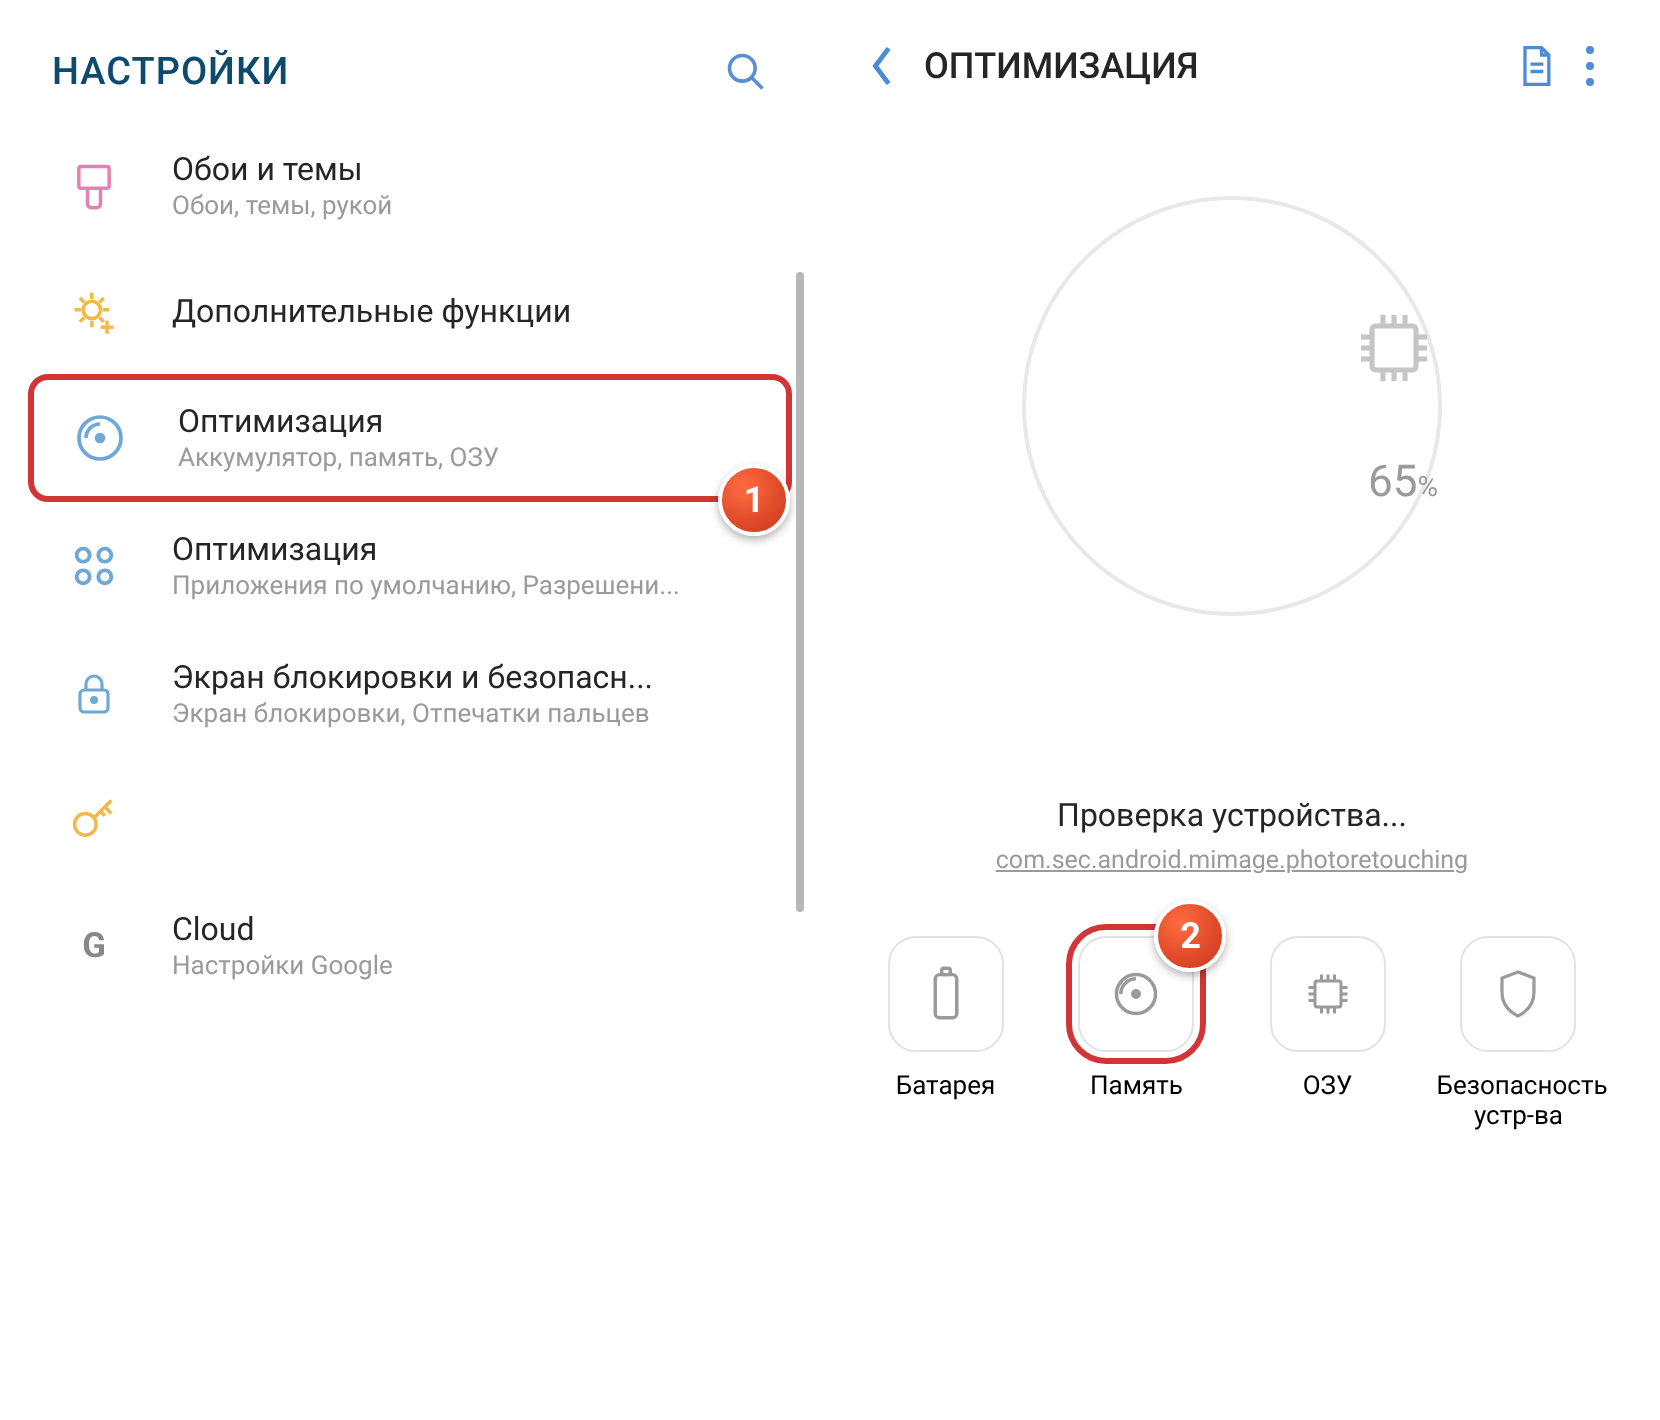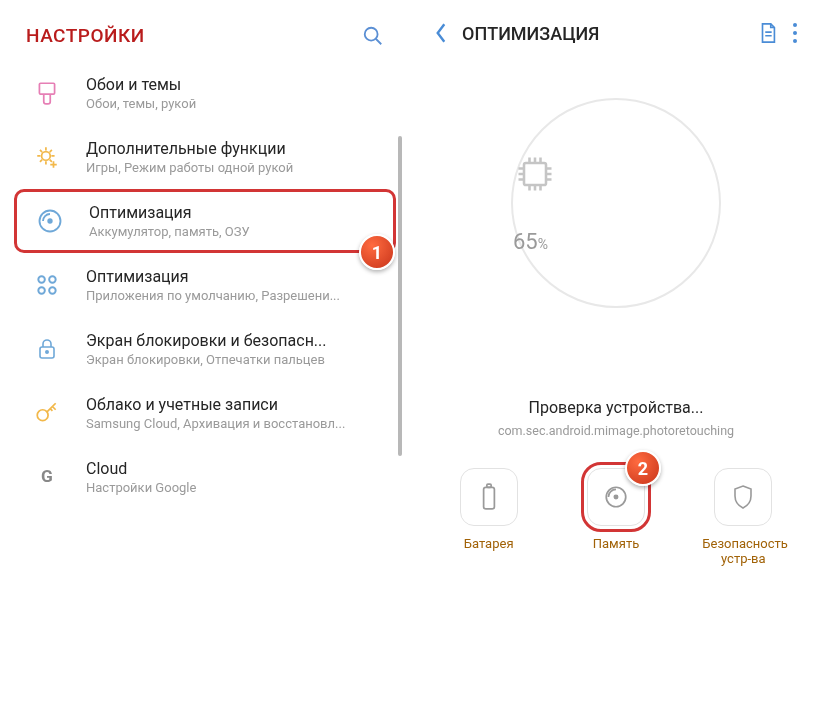--- a/index.html
+++ b/index.html
@@ -4,21 +4,21 @@
 <style>
 * { box-sizing: border-box; margin: 0; padding: 0; }
 body { font-family: -apple-system, Roboto, "Segoe UI", Arial, sans-serif; background: #fff; width: 830px; height: 710px; position: relative; }
 .container { display: flex; gap: 12px; padding: 6px; }
 .phone { width: 400px; height: 698px; background: #fff; position: relative; border-radius: 2px; overflow: hidden; }
 .phone-left { width: 398px; }
 .phone-right { width: 400px; }
 
 
 .header-left { display: flex; align-items: center; justify-content: space-between; padding: 18px 20px 14px; }
-.header-title { font-size: 19px; font-weight: 500; color: #b91c1c; letter-spacing: 0.5px; text-align: center; }
+.header-title { font-size: 19px; font-weight: 500; color: #0c4a6e; letter-spacing: 0.5px; text-align: center; }
 .search-icon { color: #5b8fd4; }
 .settings-list { padding: 0 0 0 0; }
 .settings-item { display: flex; align-items: center; padding: 14px 20px 14px 24px; position: relative; }
 .settings-item .icon-wrap { width: 34px; height: 34px; display: flex; align-items: center; justify-content: center; margin-right: 22px; flex-shrink: 0; }
 .settings-item .texts { flex: 1; min-width: 0; }
 .item-title { font-size: 16px; color: #252525; margin-bottom: 2px; }
 .item-subtitle { font-size: 13px; color: #9a9a9a; white-space: nowrap; overflow: hidden; text-overflow: ellipsis; }
 .highlight-box { border: 3px solid #d23535; border-radius: 10px; margin: 0 8px; padding: 11px 12px 11px 16px; display: flex; align-items: center; position: relative; }
 .highlight-box .icon-wrap { width: 34px; height: 34px; display: flex; align-items: center; justify-content: center; margin-right: 22px; flex-shrink: 0; }
 .highlight-box .texts { flex: 1; }
@@ -26,31 +26,31 @@
 .badge-1 { right: -2px; bottom: -20px; }
 .scrollbar-track { position: absolute; right: 2px; top: 90px; width: 4px; height: 440px; }
 .scrollbar-thumb { width: 4px; height: 320px; background: #b8b8b8; border-radius: 2px; margin-top: 40px; }
 
 
 .header-right { display: flex; align-items: center; padding: 16px 18px 14px; gap: 14px; }
 .back-chevron { color: #4a8cd6; font-size: 22px; }
 .header-right-title { font-size: 18px; font-weight: 500; color: #252525; flex: 1; }
 .doc-icon { color: #4a8cd6; }
 .circle-area { display: flex; flex-direction: column; align-items: center; padding-top: 40px; }
-.big-circle { width: 210px; height: 210px; border-radius: 50%; border: 2px solid #e8e8e8; display: flex; flex-direction: column; align-items: flex-start; justify-content: center; gap: 33px; }
+.big-circle { width: 210px; height: 210px; border-radius: 50%; border: 2px solid #e8e8e8; display: flex; flex-direction: column; align-items: flex-end; justify-content: center; gap: 33px; }
 .chip-icon-big { color: #c5c5c5; }
 .percent { font-size: 22px; color: #9a9a9a; }
 .percent .pct { font-size: 14px; }
 .status-area { text-align: center; margin-top: 90px; }
 .status-title { font-size: 16px; color: #252525; margin-bottom: 6px; }
-.status-sub { font-size: 12.5px; color: #9a9a9a; }
+.status-sub { font-size: 12.5px; color: #9a9a9a; text-decoration: underline; }
 .bottom-tiles { display: flex; justify-content: space-around; padding: 30px 12px 20px; gap: 6px; position: relative; }
 .tile { text-align: center; width: 82px; }
 .tile-icon { width: 58px; height: 58px; border: 1px solid #e2e2e2; border-radius: 14px; margin: 0 auto 10px; display: flex; align-items: center; justify-content: center; color: #9a9a9a; }
-.tile-label { font-size: 13px; color: #a16207; }
+.tile-label { font-size: 13px; color: #000000; }
 .tile-highlight .tile-icon { outline: 3px solid #d23535; outline-offset: 3px; border-radius: 14px; }
 .tile-highlight-wrap { position: relative; }
 .badge-2 { right: -4px; top: -18px; }
 svg { display: block; }
 </style>
 </head>
 <body>
 
 <div class="container">
 
@@ -84,21 +84,20 @@
         <span class="icon-wrap">
           <svg width="26" height="26" viewBox="0 0 24 24" fill="none" stroke="#f2b84a" stroke-width="1.6">
               <circle cx="11" cy="11" r="4"></circle>
               <path d="M11 3v3M11 16v3M3 11h3M16 11h3M5.5 5.5l2 2M14.5 14.5l2 2M5.5 16.5l2-2M14.5 7.5l2-2"></path>
               <line x1="18" y1="16" x2="18" y2="22"></line>
               <line x1="15" y1="19" x2="21" y2="19"></line>
             </svg>
         </span>
         <div class="texts">
           <div class="item-title">Дополнительные функции</div>
-          <div class="item-subtitle">Игры, Режим работы одной рукой</div>
         </div>
       </div>
 
       <div class="highlight-box">
         <span class="icon-wrap">
           <svg width="28" height="28" viewBox="0 0 24 24" fill="none" stroke="#6fa8d8" stroke-width="1.6">
               <circle cx="12" cy="12" r="9"></circle>
               <path d="M12 6 A6 6 0 0 0 6 12" stroke="#6fa8d8"></path>
               <circle cx="12" cy="12" r="1.5" fill="#6fa8d8"></circle>
             </svg>
@@ -139,24 +138,20 @@
         </div>
       </div>
 
       <div class="settings-item">
         <span class="icon-wrap">
           <svg width="26" height="26" viewBox="0 0 24 24" fill="none" stroke="#f2b84a" stroke-width="1.6">
               <circle cx="8" cy="14" r="5"></circle>
               <path d="M12 11 L20 3 M17 6 L20 9 M15 8 L17 10"></path>
             </svg>
         </span>
-        <div class="texts">
-          <div class="item-title">Облако и учетные записи</div>
-          <div class="item-subtitle">Samsung Cloud, Архивация и восстановл...</div>
-        </div>
       </div>
 
       <div class="settings-item">
         <span class="icon-wrap">
           <svg width="26" height="26" viewBox="0 0 24 24">
               <circle cx="12" cy="12" r="10" fill="none" stroke="#999" stroke-width="0"></circle>
               <text x="12" y="17" text-anchor="middle" font-size="16" fill="#888" font-weight="bold">G</text>
             </svg>
         </span>
         <div class="texts">
@@ -240,20 +235,40 @@
           <svg width="26" height="26" viewBox="0 0 24 24" fill="none" stroke="#9a9a9a" stroke-width="1.6">
               <circle cx="12" cy="12" r="9"></circle>
               <path d="M12 5 A7 7 0 0 0 5 12"></path>
               <circle cx="12" cy="12" r="1.5" fill="#9a9a9a"></circle>
             </svg>
         </div>
         <div class="tile-label">Память</div>
         <div class="badge badge-2">2</div>
       </div>
 
+      <div class="tile">
+        <div class="tile-icon">
+          <svg width="26" height="26" viewBox="0 0 24 24" fill="none" stroke="#9a9a9a" stroke-width="1.4">
+              <rect x="6" y="6" width="12" height="12" rx="1"></rect>
+              <line x1="9" y1="3" x2="9" y2="6"></line>
+              <line x1="12" y1="3" x2="12" y2="6"></line>
+              <line x1="15" y1="3" x2="15" y2="6"></line>
+              <line x1="9" y1="18" x2="9" y2="21"></line>
+              <line x1="12" y1="18" x2="12" y2="21"></line>
+              <line x1="15" y1="18" x2="15" y2="21"></line>
+              <line x1="3" y1="9" x2="6" y2="9"></line>
+              <line x1="3" y1="12" x2="6" y2="12"></line>
+              <line x1="3" y1="15" x2="6" y2="15"></line>
+              <line x1="18" y1="9" x2="21" y2="9"></line>
+              <line x1="18" y1="12" x2="21" y2="12"></line>
+              <line x1="18" y1="15" x2="21" y2="15"></line>
+            </svg>
+        </div>
+        <div class="tile-label">ОЗУ</div>
+      </div>
 
       <div class="tile">
         <div class="tile-icon">
           <svg width="24" height="26" viewBox="0 0 22 26" fill="none" stroke="#9a9a9a" stroke-width="1.6">
               <path d="M11 2 L19 5 V12 Q19 20 11 24 Q3 20 3 12 V5 Z"></path>
             </svg>
         </div>
         <div class="tile-label">Безопасность устр-ва</div>
       </div>
     </div>

